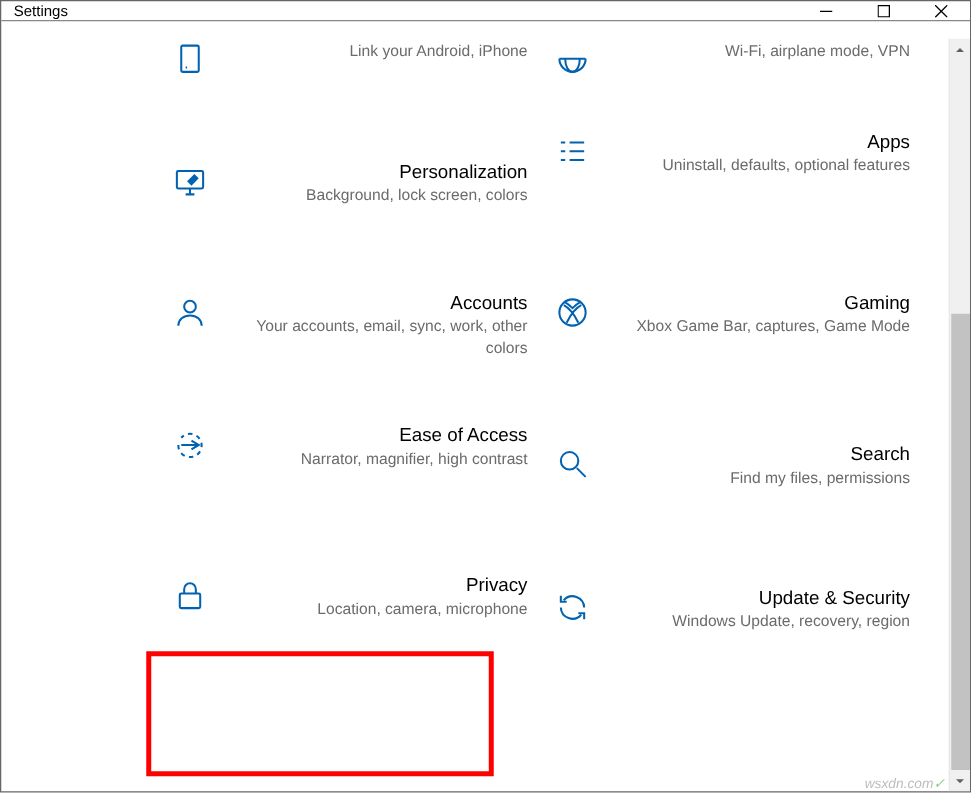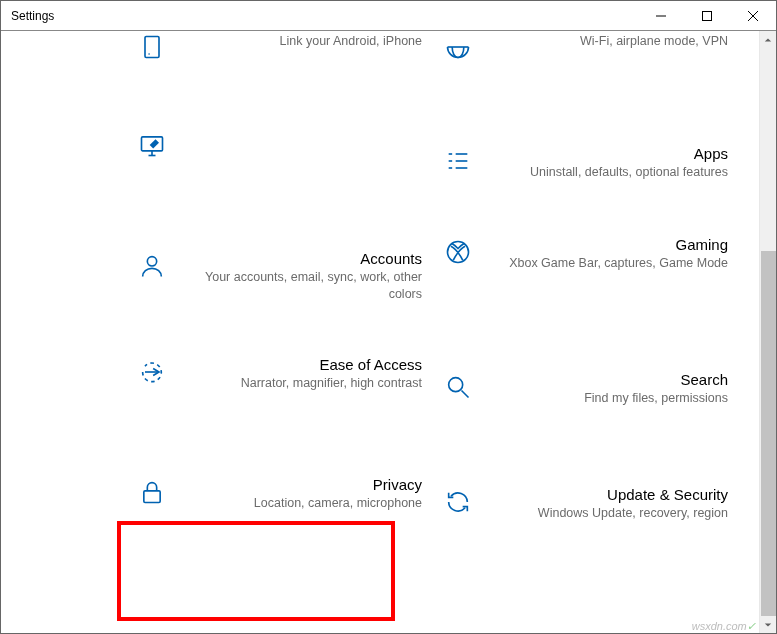--- a/index.html
+++ b/index.html
@@ -6,21 +6,21 @@
     body {
       font-family: "Segoe UI", -apple-system, sans-serif;
       background: #fff;
       width: 777px;
       height: 634px;
       overflow: hidden;
       border: 1px solid #666;
       position: relative;
     }
     .titlebar {
-      height: 30px;
+      height: 16px;
       display: flex;
       align-items: center;
       justify-content: space-between;
       padding-left: 10px;
       border-bottom: 1px solid #888;
     }
     .titlebar-title {
       font-size: 12px;
       color: #000;
     }
@@ -184,23 +184,27 @@
 
     <div class="item" style="margin-top:40px">
       <div class="icon-box">
         <svg viewBox="0 0 24 24">
             <rect x="3" y="5" width="18" height="12" rx="1"></rect>
             <line x1="9" y1="21" x2="15" y2="21"></line>
             <line x1="12" y1="17" x2="12" y2="21"></line>
             <path d="M15 7l3 3-5 5-3-3z" fill="#0062b1" stroke="none"></path>
           </svg>
       </div>
-    </div>
-
-    <div class="item" style="margin-top:56px">
+      <div class="text-box">
+        <div class="title">Personalization</div>
+        <div class="desc">Background, lock screen, colors</div>
+      </div>
+    </div>
+
+    <div class="item" style="margin-top:16px">
       <div class="icon-box">
         <svg viewBox="0 0 24 24" stroke-width="2">
             <line x1="4" y1="6" x2="7" y2="6"></line>
             <line x1="10" y1="6" x2="20" y2="6"></line>
             <line x1="4" y1="12" x2="7" y2="12"></line>
             <line x1="10" y1="12" x2="20" y2="12"></line>
             <line x1="4" y1="18" x2="7" y2="18"></line>
             <line x1="10" y1="18" x2="20" y2="18"></line>
           </svg>
       </div>
@@ -217,21 +221,21 @@
             <path d="M4 21c0-4 3.5-7 8-7s8 3 8 7"></path>
           </svg>
       </div>
       <div class="text-box">
         <div class="title">Accounts</div>
         <div class="desc">Your accounts, email, sync, work, other colors</div>
       </div>
     </div>
 
 
-    <div class="item" style="margin-top:11px">
+    <div class="item" style="margin-top:25px">
       <div class="icon-box">
         <svg viewBox="0 0 24 24">
             <circle cx="12" cy="12" r="9"></circle>
             <path d="M6 7c4 2 8 8 10 12M18 7c-4 2-8 8-10 12M7 5c2 1 3 2 5 4c2-2 3-3 5-4"></path>
           </svg>
       </div>
       <div class="text-box">
         <div class="title">Gaming</div>
         <div class="desc">Xbox Game Bar, captures, Game Mode</div>
       </div>

